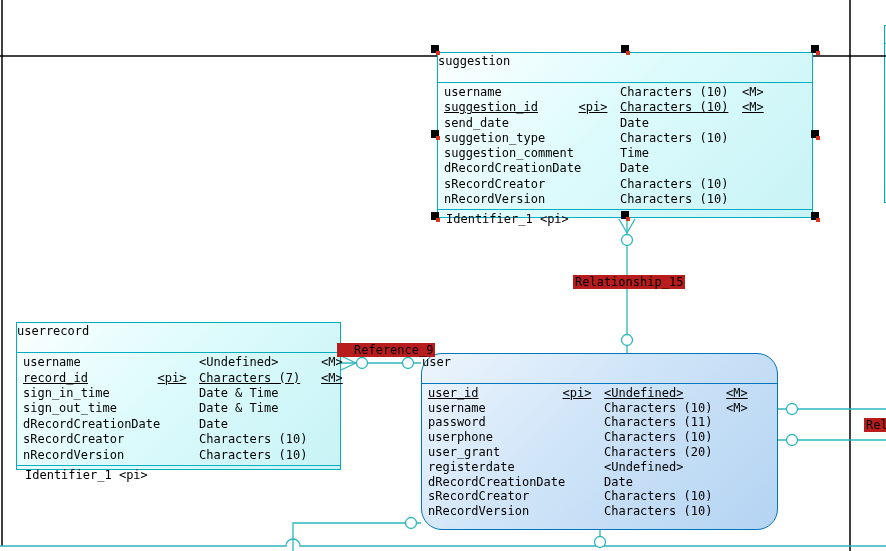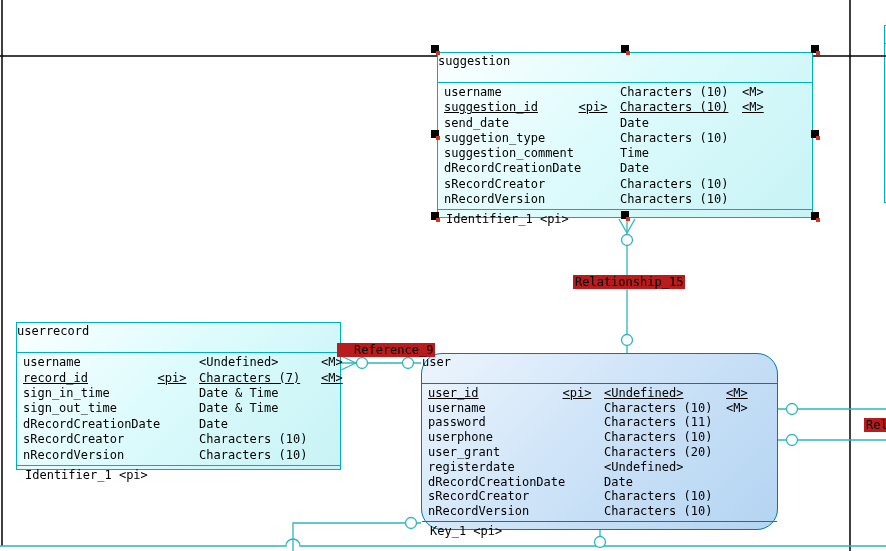--- a/index.html
+++ b/index.html
@@ -287,20 +287,19 @@
         <span class="c-type">Characters (10)</span>
         <span class="c-m"></span>
       </div>
       <div class="row">
         <span class="c-name">nRecordVersion</span>
         <span class="c-pi"></span>
         <span class="c-type">Characters (10)</span>
         <span class="c-m"></span>
       </div>
     </div>
-    <div class="footer">Key_1 &lt;pi&gt;</div>
   </div>
 
   <div class="rel-label" style="left:573px; top:275px;">Relationship_15</div>
   <div class="rel-label" style="left:337px; top:343px;padding-left:17px;">Reference_9</div>
   <div class="rel-label" style="left:864px; top:418px;">Rel</div>
 
 </div>
 
 </body></html>

